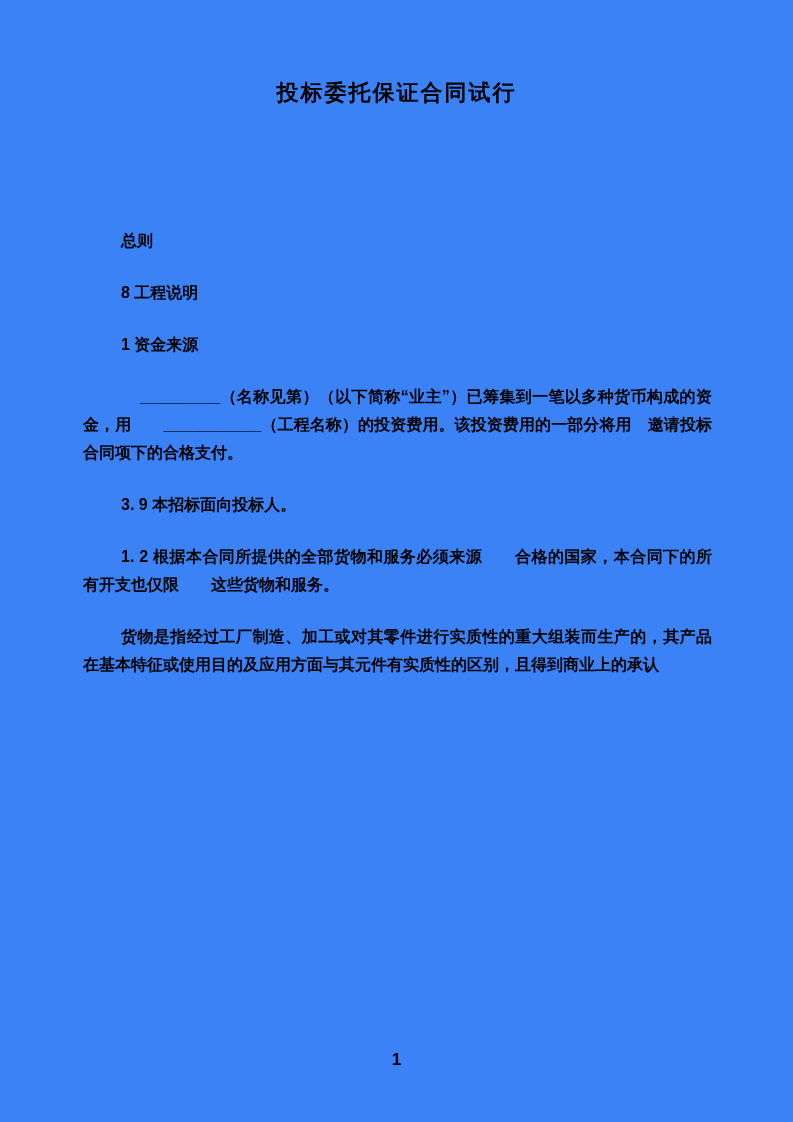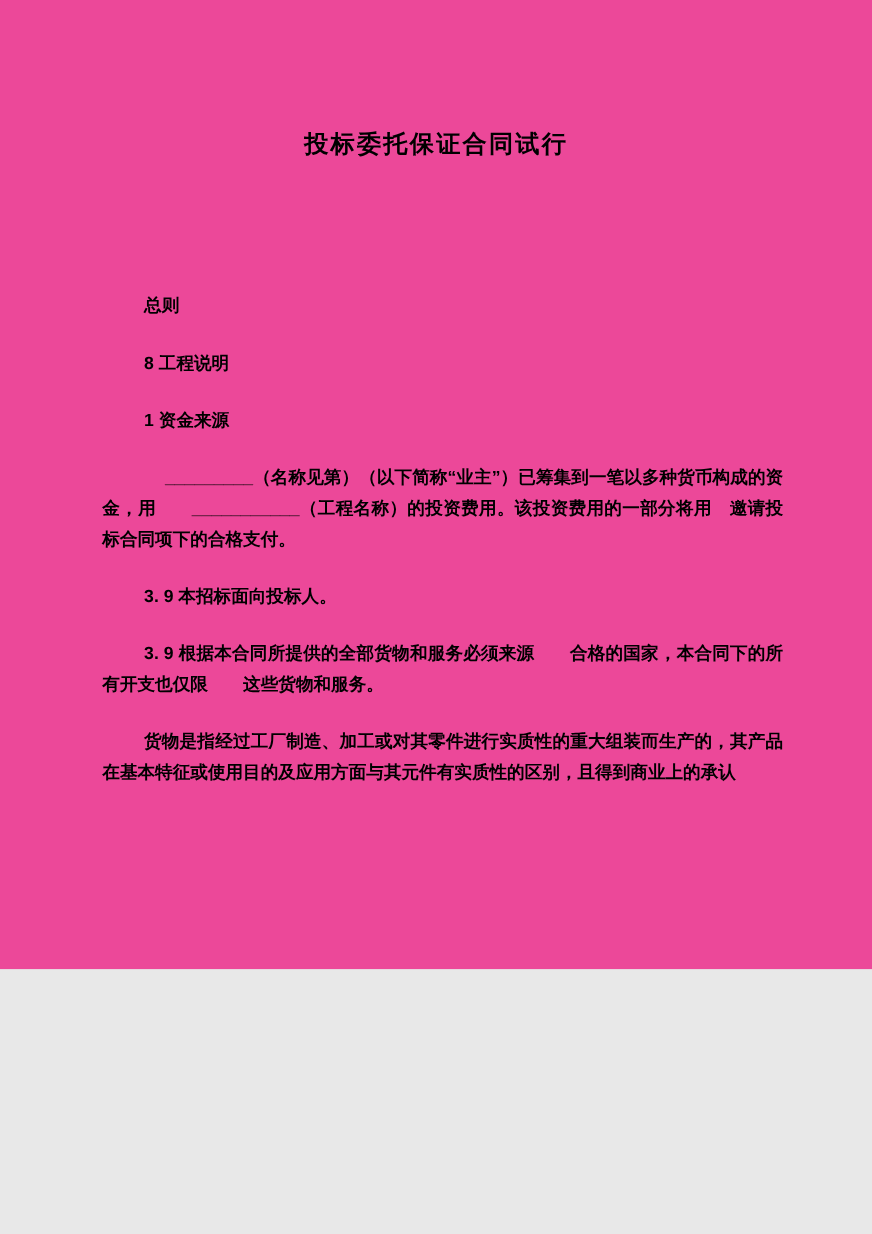--- a/index.html
+++ b/index.html
@@ -8,42 +8,42 @@
   }
   body {
     width: 793px;
     height: 1122px;
     background: #e8e8e8;
     font-family: "Liberation Sans", sans-serif;
   }
   .page {
     position: relative;
     width: 793px;
-    height: 881px;
-    background: #ec4899;
+    height: 1122px;
+    background: #3b82f6;
     box-sizing: border-box;
-    padding-top: 115px;
+    padding-top: 77px;
     overflow: hidden;
     color: #000000;
   }
   .doc-title {
     margin: 0 0 118px 0;
     padding: 0 81px;
     font-size: 22px;
     line-height: 32px;
     font-weight: 700;
     letter-spacing: 2px;
     text-align: center;
     color: #000000;
   }
   .content {
     padding: 0 81px;
   }
   p.para {
-    margin: 0 0 24px 12px;
+    margin: 0 0 24px 2px;
     font-size: 16px;
     line-height: 28px;
     font-weight: 600;
     color: #000000;
     text-align: justify;
     text-indent: 38px;
     word-break: break-all;
   }
   p.para.deep-indent {
     text-indent: 57px;
@@ -66,19 +66,19 @@
 <div class="page">
   <h1 class="doc-title">投标委托保证合同试行</h1>
 
   <div class="content">
     <div>
         <p class="para">总则</p>
         <p class="para">8 工程说明</p>
         <p class="para">1 资金来源</p>
         <p class="para deep-indent">_________（名称见第）（以下简称“业主”）已筹集到一笔以多种货币构成的资金，用　　___________（工程名称）的投资费用。该投资费用的一部分将用　邀请投标合同项下的合格支付。</p>
         <p class="para">3. 9 本招标面向投标人。</p>
-        <p class="para">3. 9 根据本合同所提供的全部货物和服务必须来源　　合格的国家，本合同下的所有开支也仅限　　这些货物和服务。</p>
+        <p class="para">1. 2 根据本合同所提供的全部货物和服务必须来源　　合格的国家，本合同下的所有开支也仅限　　这些货物和服务。</p>
         <p class="para">货物是指经过工厂制造、加工或对其零件进行实质性的重大组装而生产的，其产品在基本特征或使用目的及应用方面与其元件有实质性的区别，且得到商业上的承认</p>
       </div>
   </div>
 
   <div class="page-number">1</div>
 </div>
 
 </body></html>

